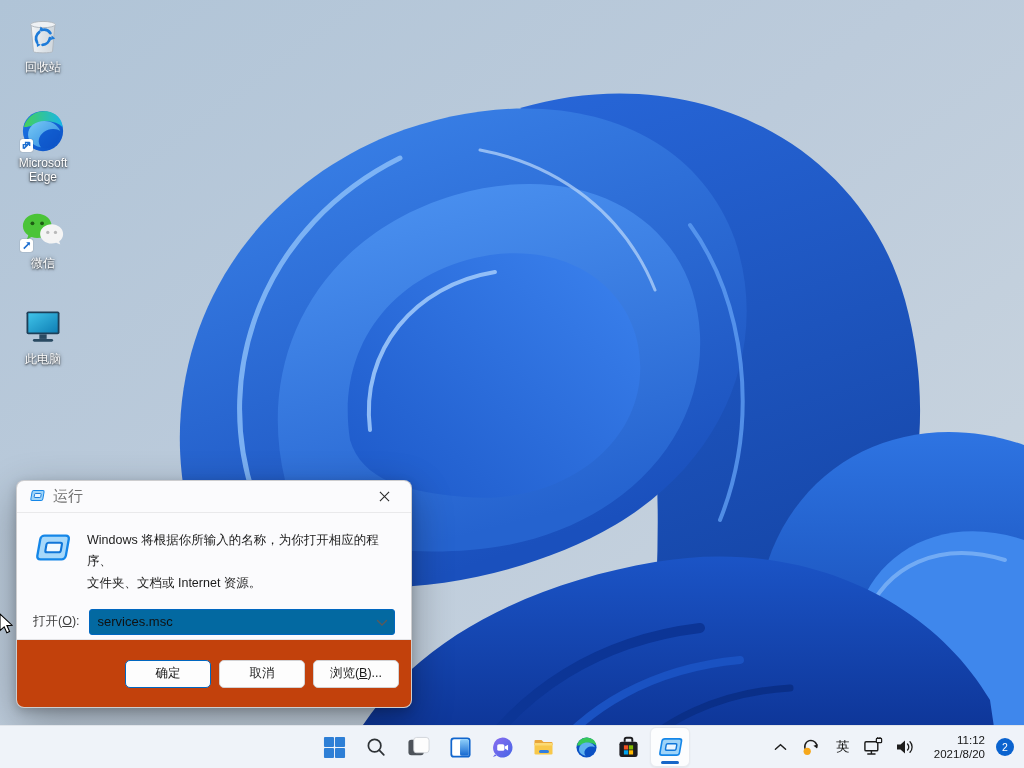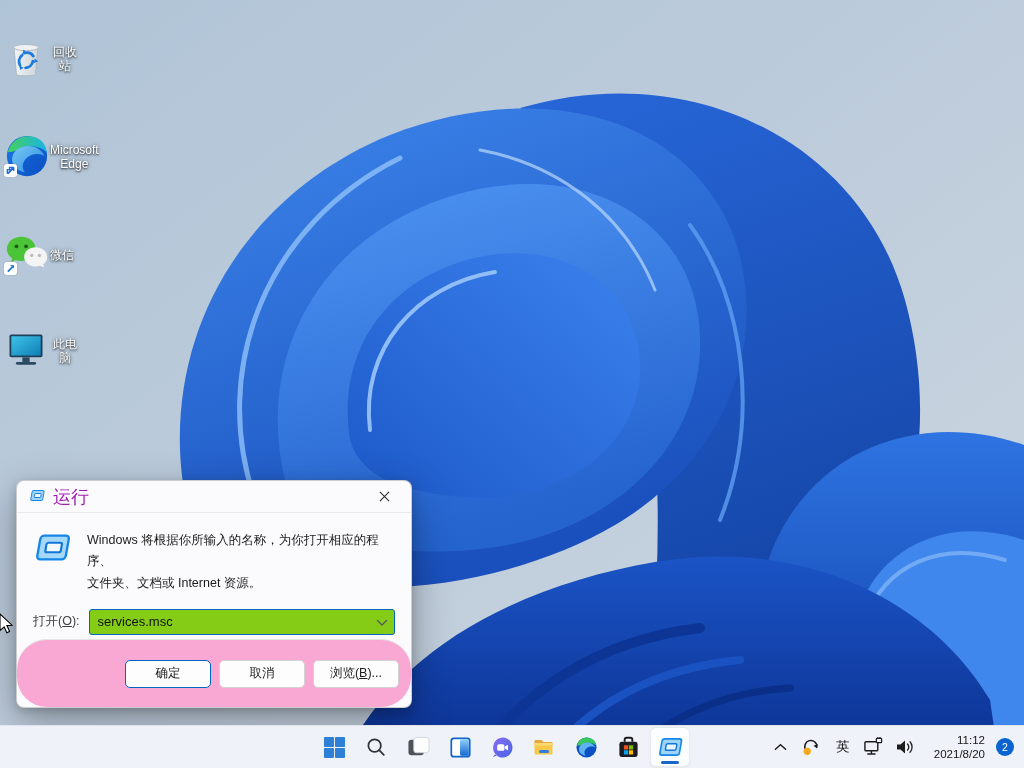--- a/index.html
+++ b/index.html
@@ -2,45 +2,45 @@
 <html><head>
 <meta charset="utf-8">
 <style>
   html,body{margin:0;padding:0;}
   body{width:1024px;height:768px;overflow:hidden;font-family:"Liberation Sans",sans-serif;}
   .screen{position:relative;width:1024px;height:768px;overflow:hidden;background:#b7c8d9;}
   .wallpaper{position:absolute;inset:0;display:block;}
 
   
   .desk-icons{position:absolute;left:4px;top:8px;width:78px;display:flex;flex-direction:column;}
-  .dicon{height:96px;display:flex;flex-direction:row;align-items:center;padding-top:4px;box-sizing:border-box;cursor:default;}
+  .dicon{height:96px;display:flex;flex-direction:column;align-items:center;padding-top:4px;box-sizing:border-box;cursor:default;}
   .dicon .ig{width:46px;height:46px;display:grid;place-items:center;position:relative;}
   .dicon .lbl{margin-top:3px;color:#fff;font-size:12px;line-height:1.15;text-align:center;
     text-shadow:0 1px 2px rgba(0,0,0,.8),0 0 4px rgba(0,0,0,.45);max-width:76px;}
   .dicon.tall{height:100px;}
   .shortcut-badge{position:absolute;left:0;bottom:2px;width:13px;height:13px;background:#fff;border-radius:2.5px;
     display:grid;place-items:center;box-shadow:0 0 1px rgba(0,0,0,.5);}
 
   
   .run-dialog{position:absolute;left:16px;top:480px;width:396px;height:228px;background:#fbfbfd;
     border-radius:8px;border:1px solid rgba(0,0,0,.18);box-sizing:border-box;
     box-shadow:0 14px 42px rgba(0,0,0,.33),0 3px 10px rgba(0,0,0,.18);overflow:hidden;}
   .rd-titlebar{height:31px;display:flex;align-items:center;gap:8px;padding:0 12px;border-bottom:1px solid #e9e9eb;}
-  .rd-title{font-size:18px;color:#a21caf;}
+  .rd-title{font-size:15px;color:#737373;}
   .rd-close{margin-left:auto;width:30px;height:24px;display:grid;place-items:center;border-radius:4px;}
   .rd-body{display:flex;gap:16px;padding:17px 32px 6px 16px;}
   .rd-desc{font-size:12.5px;color:#1b1b1b;line-height:1.7;}
   .rd-inputrow{display:flex;align-items:center;gap:9px;padding:9px 16px 0 16px;}
   .rd-openlbl{font-size:12.5px;color:#404040;white-space:nowrap;}
   .rd-openlbl .u{text-decoration:underline;}
-  .rd-combo{flex:1;height:26px;border:1px solid #0067c0;border-radius:3px;background:#84cc16;
+  .rd-combo{flex:1;height:26px;border:1px solid #0067c0;border-radius:3px;background:#0369a1;
     display:flex;align-items:center;padding:0 6px 0 8px;box-sizing:border-box;}
   .rd-combo input{flex:1;border:none;outline:none;font-size:13px;color:#111;font-family:"Liberation Sans",sans-serif;background:transparent;padding:0;}
-  .rd-footer{position:absolute;left:0;right:0;bottom:0;height:68px;background:#f9a8d4;border-top:1px solid #e4e4e7;
-    display:flex;align-items:center;justify-content:flex-end;gap:8px;padding-right:12px;box-sizing:border-box;border-radius:30px;}
+  .rd-footer{position:absolute;left:0;right:0;bottom:0;height:68px;background:#c2410c;border-top:1px solid #e4e4e7;
+    display:flex;align-items:center;justify-content:flex-end;gap:8px;padding-right:12px;box-sizing:border-box;}
   .rd-btn{width:86px;height:28px;background:#fdfdfd;border:1px solid #d2d2d4;border-radius:5px;
     font-size:12.5px;color:#1b1b1b;font-family:"Liberation Sans",sans-serif;display:grid;place-items:center;}
   .rd-btn.default{border:1.5px solid #0067c0;}
   .rd-btn .u{text-decoration:underline;}
 
   
   .taskbar{position:absolute;left:0;right:0;bottom:0;height:42px;background:#eff3f9;border-top:1px solid rgba(0,0,0,.06);}
   .tb-center{position:absolute;left:314px;top:1px;height:40px;display:flex;gap:2px;}
   .tb-btn{width:40px;height:40px;border-radius:6px;display:grid;place-items:center;position:relative;}
   .tb-btn.active{background:#fcfdfe;border:1px solid #e7eaef;box-sizing:border-box;box-shadow:0 1px 2px rgba(0,0,0,.05);}

